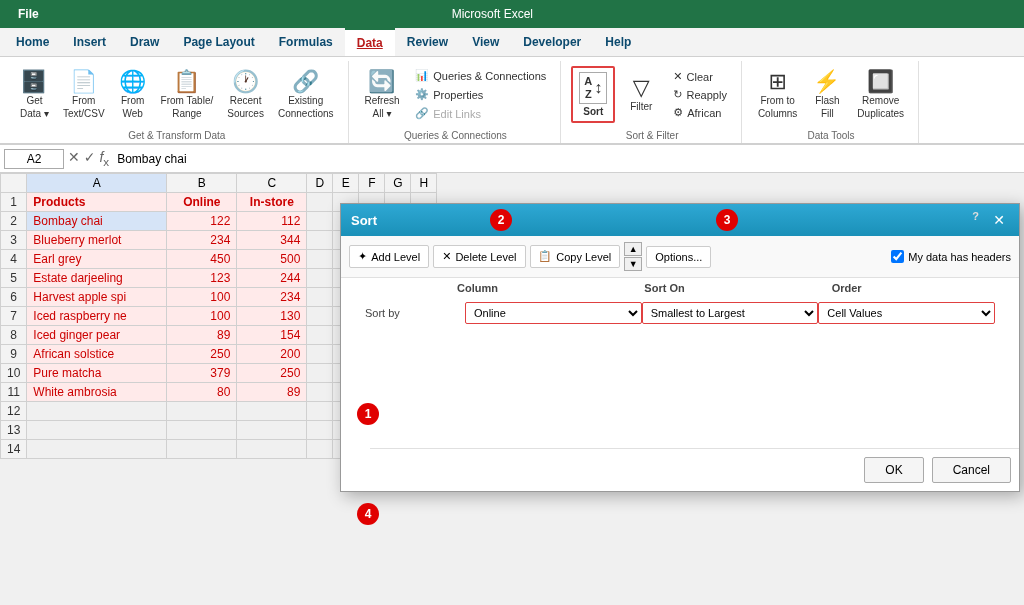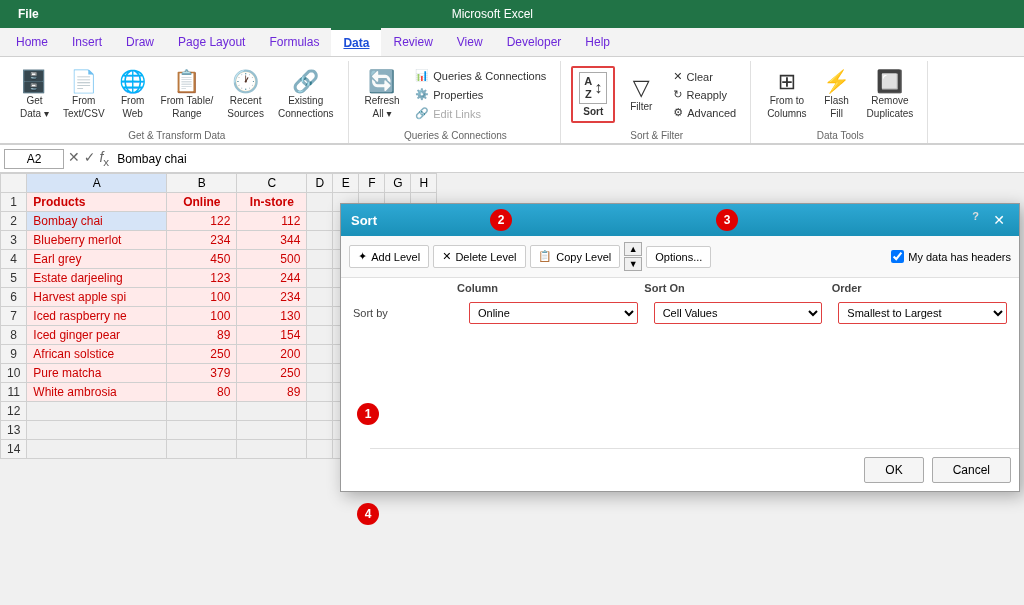--- a/index.html
+++ b/index.html
@@ -29,27 +29,28 @@
     .ribbon-tabs {
       display: flex;
       background: #f3f3f3;
       border-bottom: 1px solid #d0d0d0;
       padding: 0 4px;
     }
     .ribbon-tab {
       padding: 6px 12px;
       font-size: 12px;
       cursor: pointer;
-      color: #6d28d9;
+      color: #0c4a6e;
       border: none;
       background: none;
+      font-weight: bold;
     }
     .ribbon-tab.active {
       background: #fff;
-      color: #1d4ed8;
+      color: #b91c1c;
       border-top: 2px solid #217346;
       font-weight: 600;
       text-decoration: underline;
     }
     .ribbon-content {
       display: flex;
       align-items: stretch;
       padding: 4px 4px 0 4px;
       gap: 2px;
       min-height: 82px;
@@ -249,22 +250,22 @@
       grid-template-columns: 100px 1fr 1fr 1fr;
       gap: 8px;
       padding: 4px 8px;
       font-size: 11px;
       color: #444;
       font-weight: 600;
     }
     .dialog-sort-row {
       display: grid;
       grid-template-columns: 100px 1fr 1fr 1fr;
-      gap: 16px;
-      padding: 4px 12px;
+      gap: 0;
+      padding: 4px 24px;
       align-items: center;
     }
     .dialog-sort-row select {
       padding: 3px 4px;
       font-size: 11px;
       border: 1px solid #e04040;
       border-radius: 2px;
       background: #fff;
     }
     .sort-by-label { font-size: 11px; color: #444; }
@@ -431,21 +432,21 @@
           <button class="ribbon-btn-small">
             <span>✕</span>
             <span>Clear</span>
           </button>
           <button class="ribbon-btn-small">
             <span>↻</span>
             <span>Reapply</span>
           </button>
           <button class="ribbon-btn-small">
             <span>⚙</span>
-            <span>Advanced</span>
+            <span>African</span>
           </button>
         </div>
       </div>
       <div class="ribbon-group-label">Sort &amp; Filter</div>
     </div>
 
     <div class="ribbon-group">
       <div class="ribbon-group-buttons">
         <button class="ribbon-btn">
           <span class="btn-icon">⊞</span>
@@ -699,29 +700,29 @@
         </div>
 
         <div class="dialog-sort-row">
           <span class="sort-by-label">Sort by</span>
           <select>
             <option>Products</option>
             <option selected="">Online</option>
             <option>In-store</option>
           </select>
           <select>
+            <option selected="">Smallest to Largest</option>
+            <option>Largest to Smallest</option>
+            <option>Custom List...</option>
+          </select>
+          <select>
             <option selected="">Cell Values</option>
             <option>Cell Color</option>
             <option>Font Color</option>
             <option>Cell Icon</option>
-          </select>
-          <select>
-            <option selected="">Smallest to Largest</option>
-            <option>Largest to Smallest</option>
-            <option>Custom List...</option>
           </select>
         </div>
 
         <div style="height:120px;"></div>
 
         <div class="dialog-footer">
           <button class="dialog-footer-btn ok">OK</button>
           <button class="dialog-footer-btn">Cancel</button>
         </div>
       </div>

